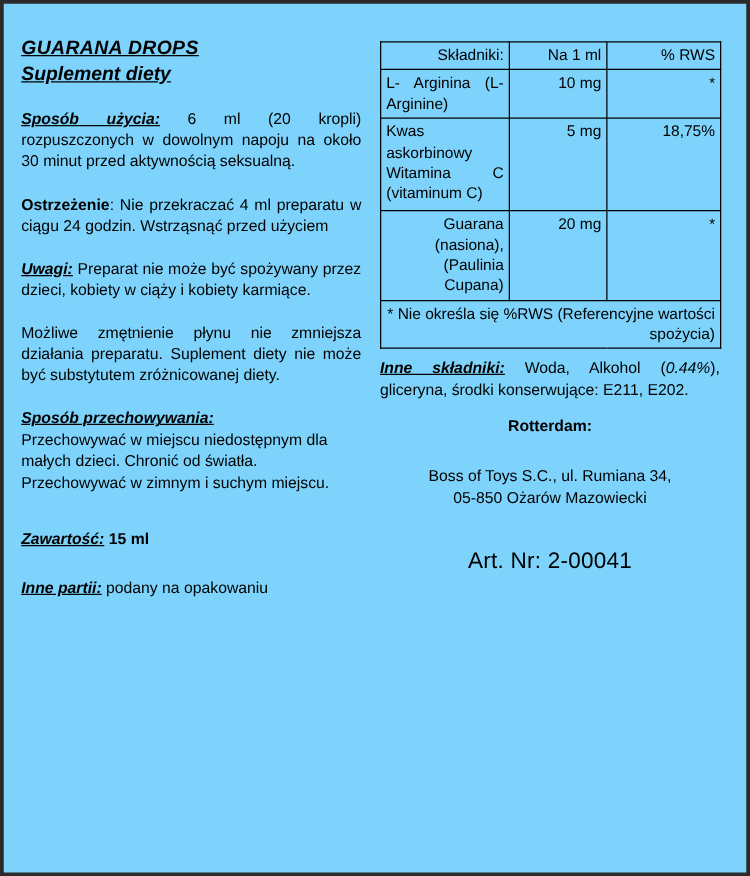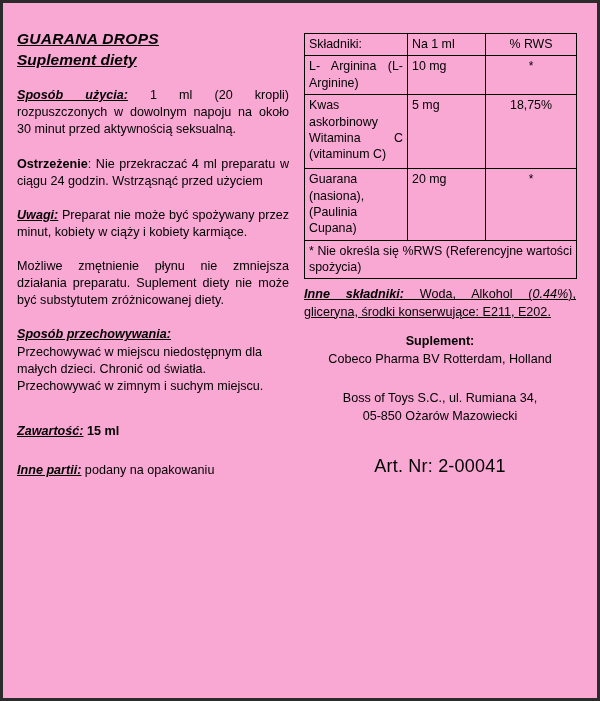--- a/index.html
+++ b/index.html
@@ -6,21 +6,21 @@
     margin: 0;
     padding: 0;
     background: #ffffff;
   }
   #page {
     position: relative;
     width: 600px;
     height: 701px;
     box-sizing: border-box;
     border: 3px solid #2b2b2b;
-    background: #f9a8d4;
+    background: #7dd3fc;
     font-family: "Liberation Sans", sans-serif;
     color: #000000;
     overflow: hidden;
   }
 
   
   #left-col {
     position: absolute;
     left: 14px;
     top: 26px;
@@ -73,20 +73,21 @@
     border-collapse: collapse;
     width: 272px;
     table-layout: fixed;
     font-size: 12.4px;
   }
   table.ingredients td {
     border: 1.6px solid #000000;
     padding: 2px 4px 3px 4px;
     vertical-align: top;
     line-height: 1.32;
+    text-align: right;
   }
   col.c1 { width: 103px; }
   col.c2 { width: 78px; }
   col.c3 { width: 91px; }
 
   td.name { text-align: left; }
   td.amount { text-align: left; padding-left: 7px; }
   td.pct { text-align: center; }
   td.pct.star { font-size: 12px; padding-top: 3px; }
   tr.row-arg td.name,
@@ -97,21 +98,20 @@
     text-align: justify;
     line-height: 1.34;
     padding: 2px 4px 3px 4px;
   }
 
   .other-ing {
     margin-top: 7px;
     font-size: 12.6px;
     line-height: 1.36;
     text-align: justify;
-    text-decoration: underline;
   }
   .other-ing .pctital { font-style: italic; }
 
   .centered-block {
     margin-top: 12px;
     font-size: 12.6px;
     line-height: 1.42;
     text-align: center;
   }
   .centered-block .hd {
@@ -135,29 +135,29 @@
 <body>
 
 <div id="page">
 
   <div id="left-col">
 
     <div class="title-line">GUARANA  DROPS</div>
     <div class="title-line second">Suplement diety</div>
 
     <div class="block">
-      <span class="lead">Sposób użycia:</span><span> 1 ml (20 kropli) rozpuszczonych w dowolnym napoju na około 30 minut przed aktywnością seksualną.</span>
+      <span class="lead">Sposób użycia:</span><span> 6 ml (20 kropli) rozpuszczonych w dowolnym napoju na około 30 minut przed aktywnością seksualną.</span>
     </div>
 
     <div class="block">
       <span class="lead-plain">Ostrzeżenie</span><span>: Nie przekraczać 4 ml preparatu w ciągu 24 godzin. Wstrząsnąć przed użyciem</span>
     </div>
 
     <div class="block">
-      <span class="lead">Uwagi:</span><span> Preparat nie może być spożywany przez minut, kobiety w ciąży i kobiety karmiące.</span>
+      <span class="lead">Uwagi:</span><span> Preparat nie może być spożywany przez dzieci, kobiety w ciąży i kobiety karmiące.</span>
     </div>
 
     <div class="block">
       <span>Możliwe zmętnienie płynu nie zmniejsza działania preparatu. Suplement diety nie może być substytutem zróżnicowanej diety.</span>
     </div>
 
     <div class="block tight">
       <span class="lead-block">Sposób przechowywania:</span><span>Przechowywać w miejscu niedostępnym dla małych dzieci. Chronić od światła. Przechowywać w zimnym i suchym miejscu.</span>
     </div>
 
@@ -205,22 +205,21 @@
           <td class="footnote" colspan="3">*   Nie określa się %RWS (Referencyjne wartości spożycia)</td>
         </tr>
       </tbody>
     </table>
 
     <div class="other-ing">
       <span class="lead">Inne składniki:</span><span> Woda,  Alkohol (</span><span class="pctital">0.44%</span><span>), gliceryna, środki konserwujące: E211, E202.</span>
     </div>
 
     <div class="centered-block">
-      <span class="hd">Suplement:</span>
-      <span>Cobeco Pharma BV  Rotterdam, Holland</span>
+      <span class="hd">Rotterdam:</span>
     </div>
 
     <div class="centered-block" style="margin-top:22px;">
       <span>Boss of Toys S.C., ul. Rumiana 34,</span><br>
       <span>05-850 Ożarów Mazowiecki</span>
     </div>
 
     <div class="art-nr">Art. Nr: 2-00041</div>
 
   </div>

